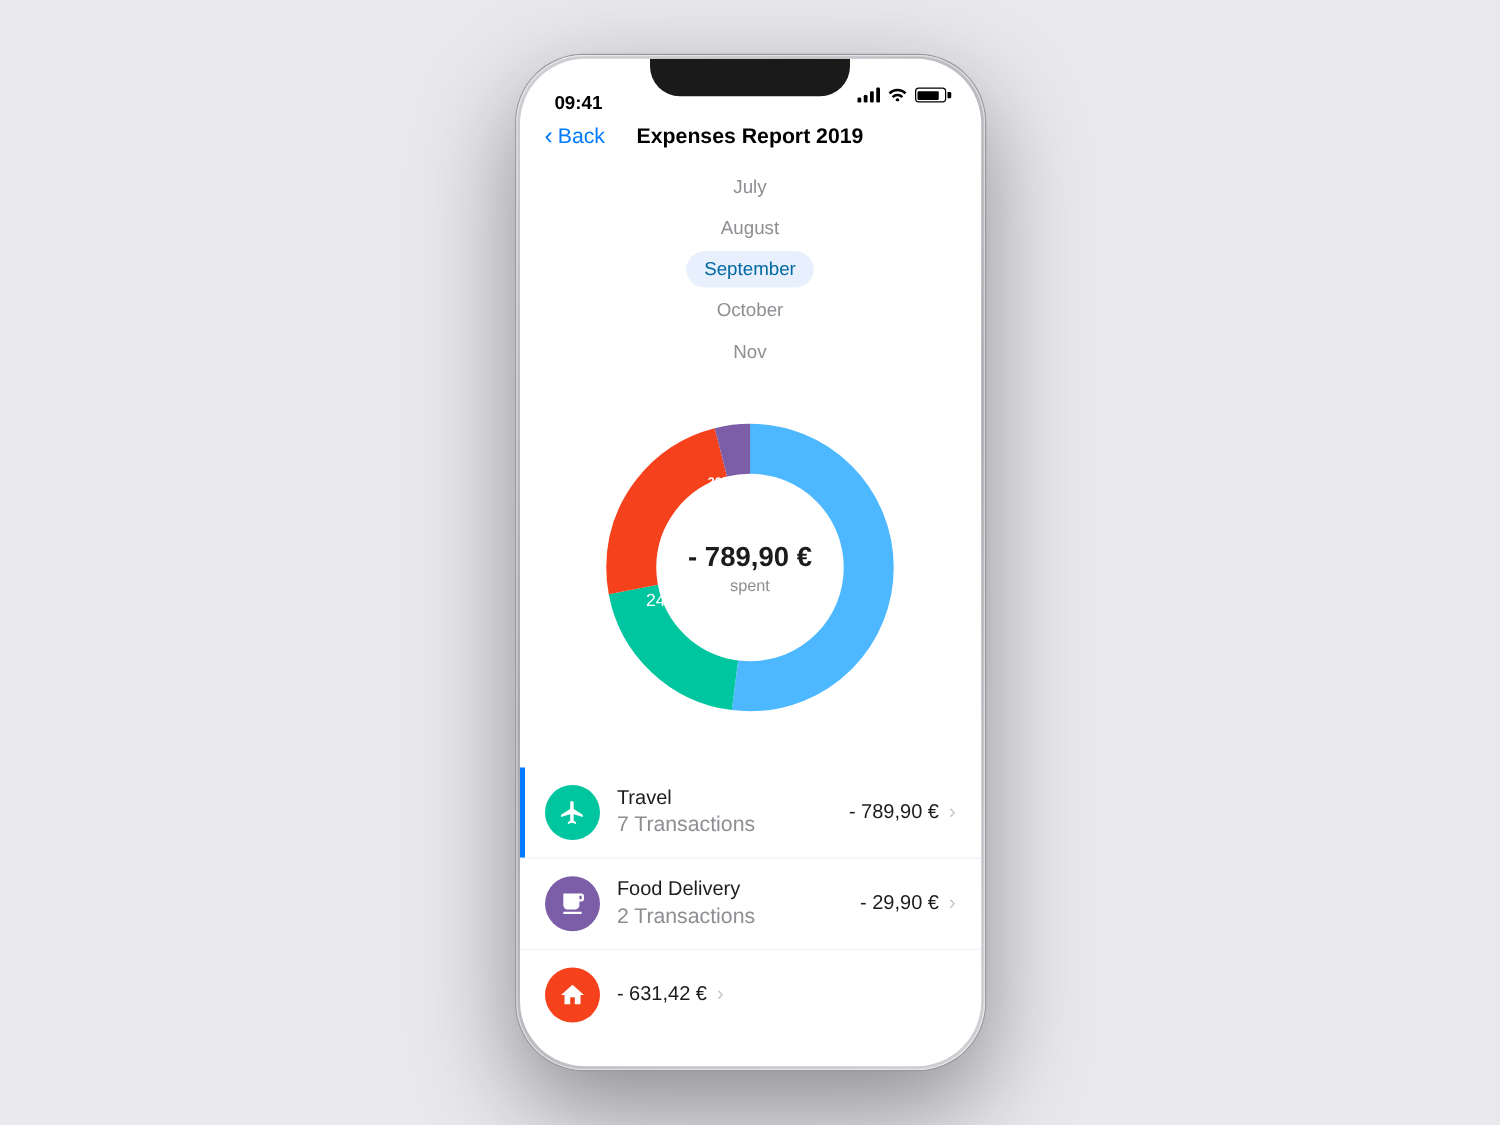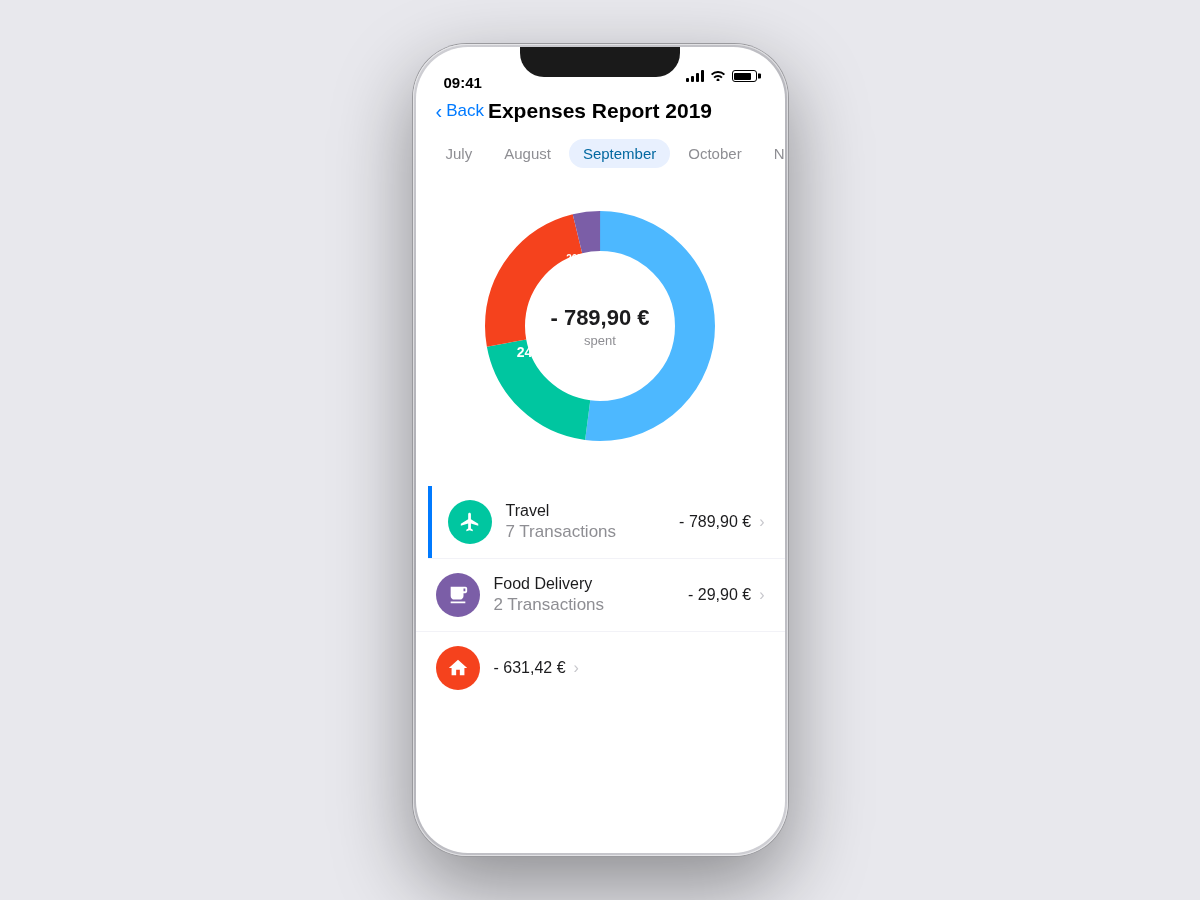--- a/index.html
+++ b/index.html
@@ -138,32 +138,33 @@
       cursor: pointer;
     }
 
     .back-chevron {
       font-size: 20px;
       line-height: 1;
       margin-top: -1px;
     }
 
     .nav-title {
-      font-size: 21px;
+      font-size: 17px;
       font-weight: 600;
       color: #000;
     }
 
     
     .month-tabs {
       display: flex;
       align-items: center;
       padding: 8px 16px;
       overflow-x: hidden;
       gap: 4px;
+      flex-direction: column;
     }
 
     .month-tab {
       padding: 6px 14px;
       border-radius: 20px;
       font-size: 15px;
       color: #8e8e93;
       white-space: nowrap;
       cursor: pointer;
     }
@@ -339,28 +340,28 @@
 
         
         <div class="donut-center">
           <div class="donut-amount">- 789,90 €</div>
           <div class="donut-label">spent</div>
         </div>
 
         
         <div style="position:absolute; top:38%; left:62%; color:white; font-size:14px; font-weight:400;">52%</div>
         <div style="position:absolute; top:22%; left:37%; color:white; font-size:10px; font-weight:600;">20%</div>
-        <div style="position:absolute; top:57%; left:18%; color:white; font-size:14px; font-weight:700;">24%</div>
+        <div style="position:absolute; top:57%; left:18%; color:white; font-size:14px; font-weight:400;">24%</div>
         <div style="position:absolute; top:71%; left:41%; color:white; font-size:14px; font-weight:600;">4%</div>
       </div>
     </div>
 
     <div class="expense-list">
 
-      <div class="expense-item" style="position:relative;margin-left:12px;">
+      <div class="expense-item" style="position:relative;">
         <div class="left-accent"></div>
         <div class="expense-icon" style="background:#00c6a0;">
           <svg width="22" height="22" viewBox="0 0 24 24" fill="white">
             <path d="M21 16v-2l-8-5V3.5c0-.83-.67-1.5-1.5-1.5S10 2.67 10 3.5V9l-8 5v2l8-2.5V19l-2 1.5V22l3.5-1 3.5 1v-1.5L13 19v-5.5l8 2.5z"></path>
           </svg>
         </div>
         <div class="expense-info">
           <div class="expense-name">Travel</div>
           <div class="expense-transactions">7 Transactions</div>
         </div>

